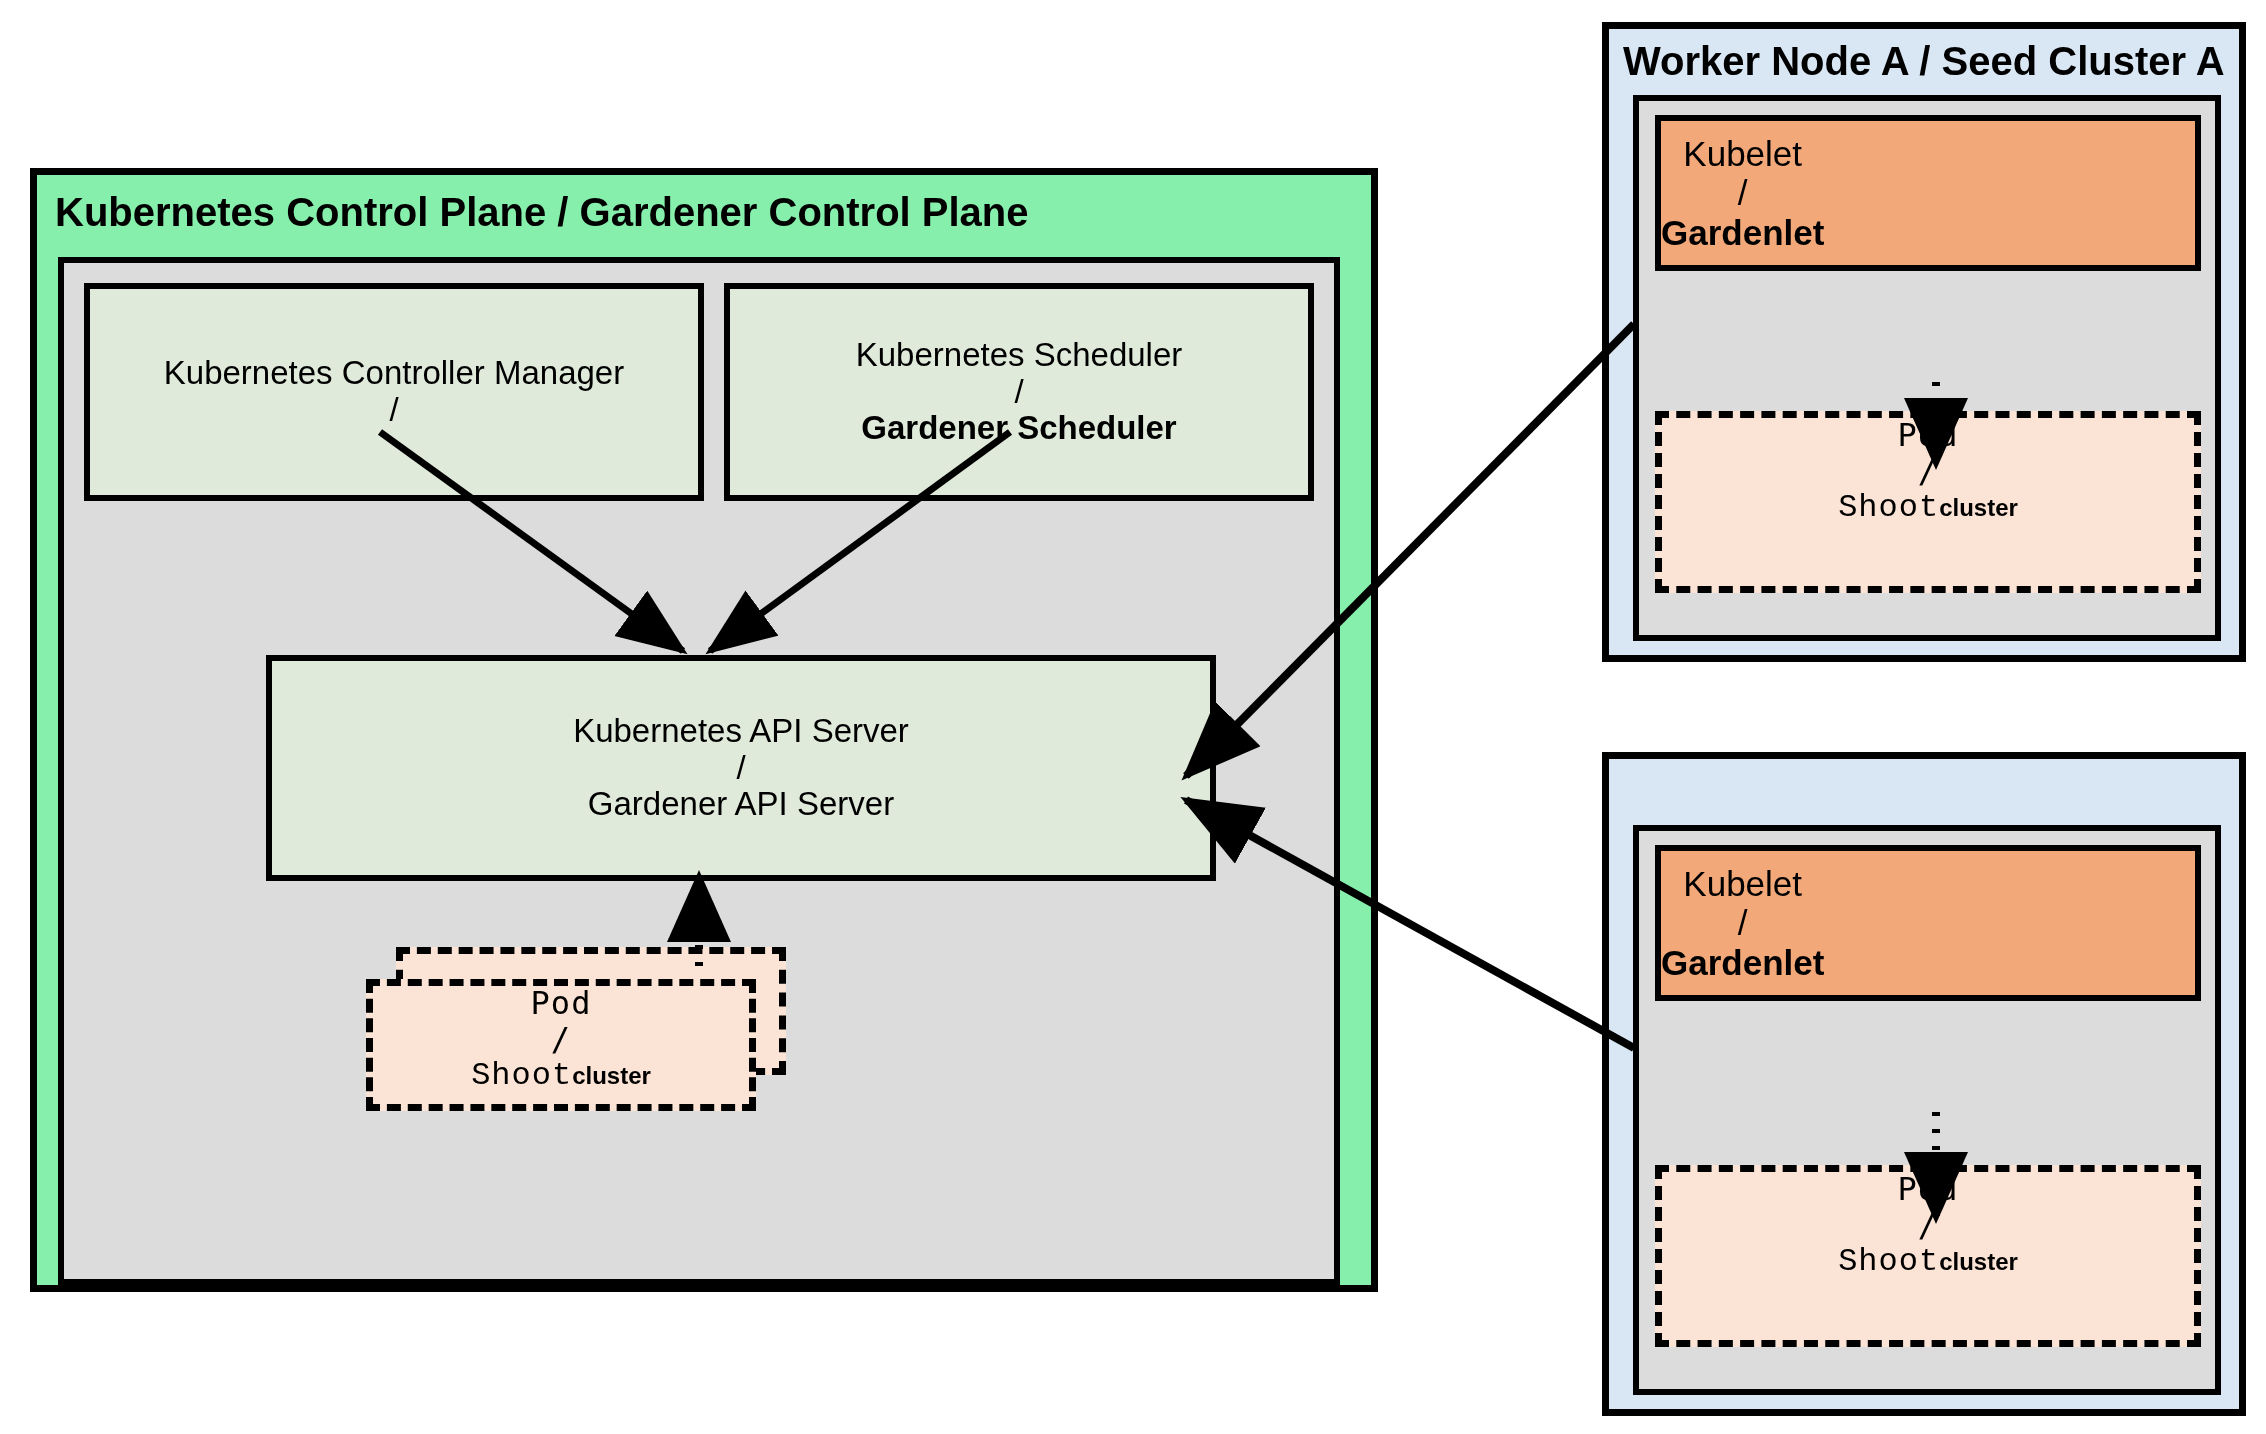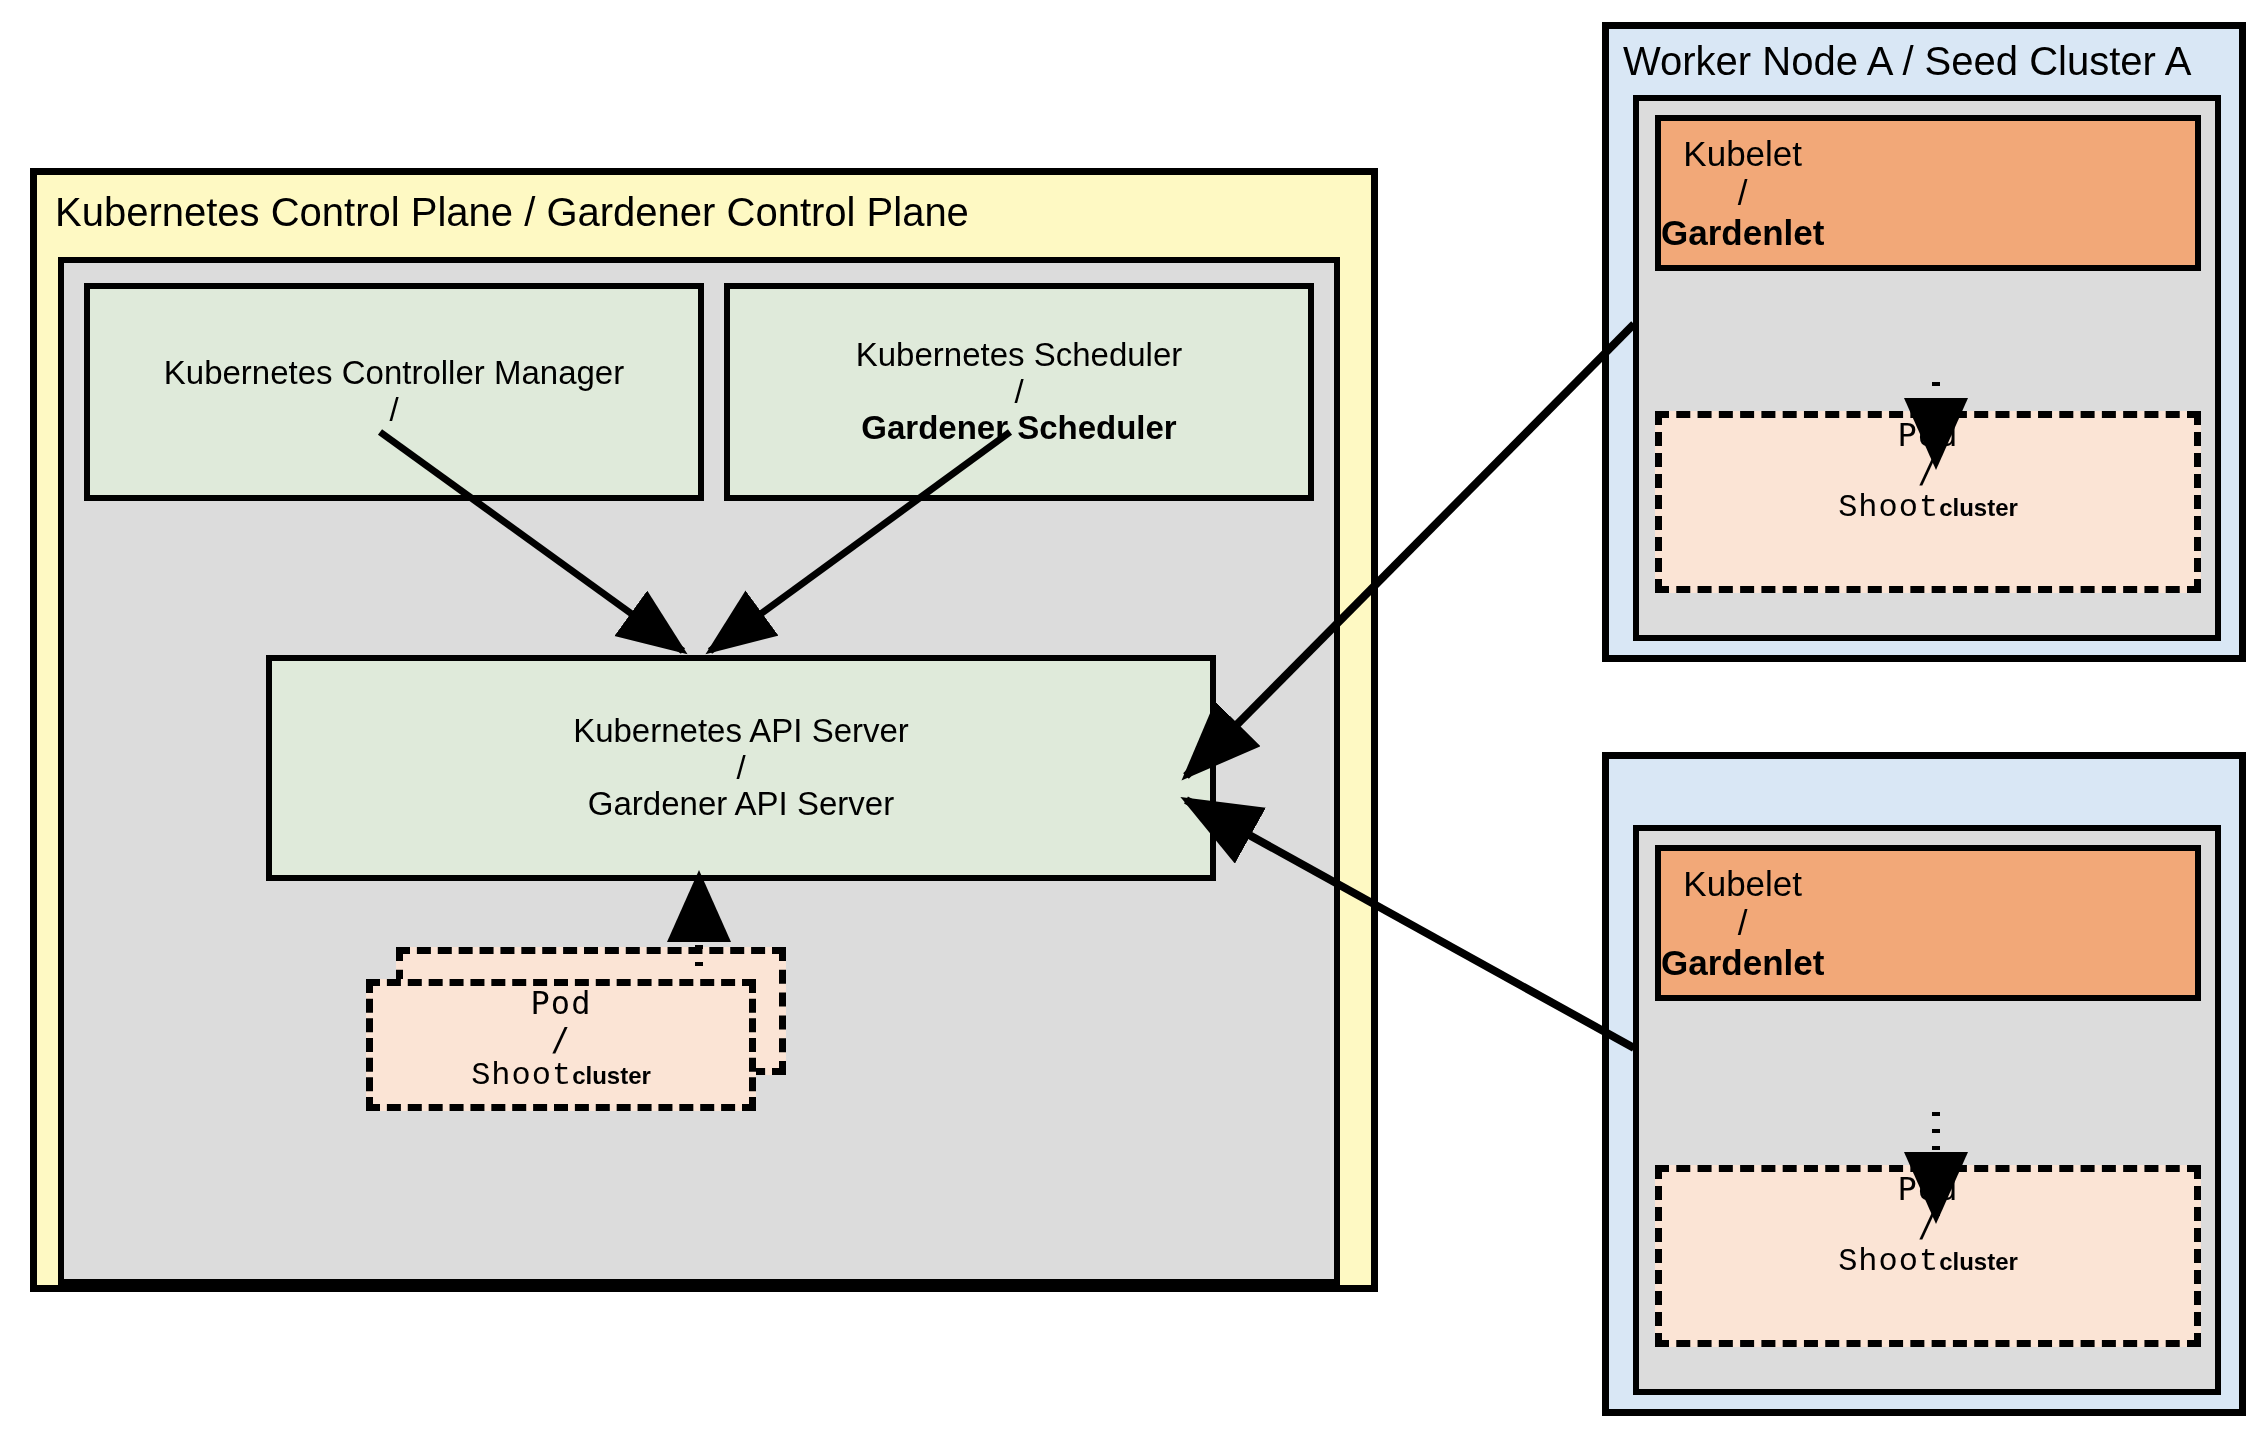--- a/index.html
+++ b/index.html
@@ -17,38 +17,39 @@
   .stage {
     position: absolute;
     left: 0; top: 0;
     width: 2266px;
     height: 1434px;
   }
   .abs { position: absolute; box-sizing: border-box; }
 
   
   .panel-green {
-    background: #fef9c3;
+    background: #86efac;
     border: 7px solid #000000;
   }
   .panel-blue {
     background: #d9e7f5;
     border: 7px solid #000000;
   }
   .panel-gray {
     background: #dcdcdc;
     border: 6px solid #000000;
   }
 
   
   .panel-title {
     font-size: 40px;
     color: #000;
     line-height: 1;
     white-space: nowrap;
+    font-weight: bold;
   }
 
   
   .box-green {
     background: #dfeada;
     border: 6px solid #000000;
     display: flex;
     align-items: center;
     justify-content: center;
   }

